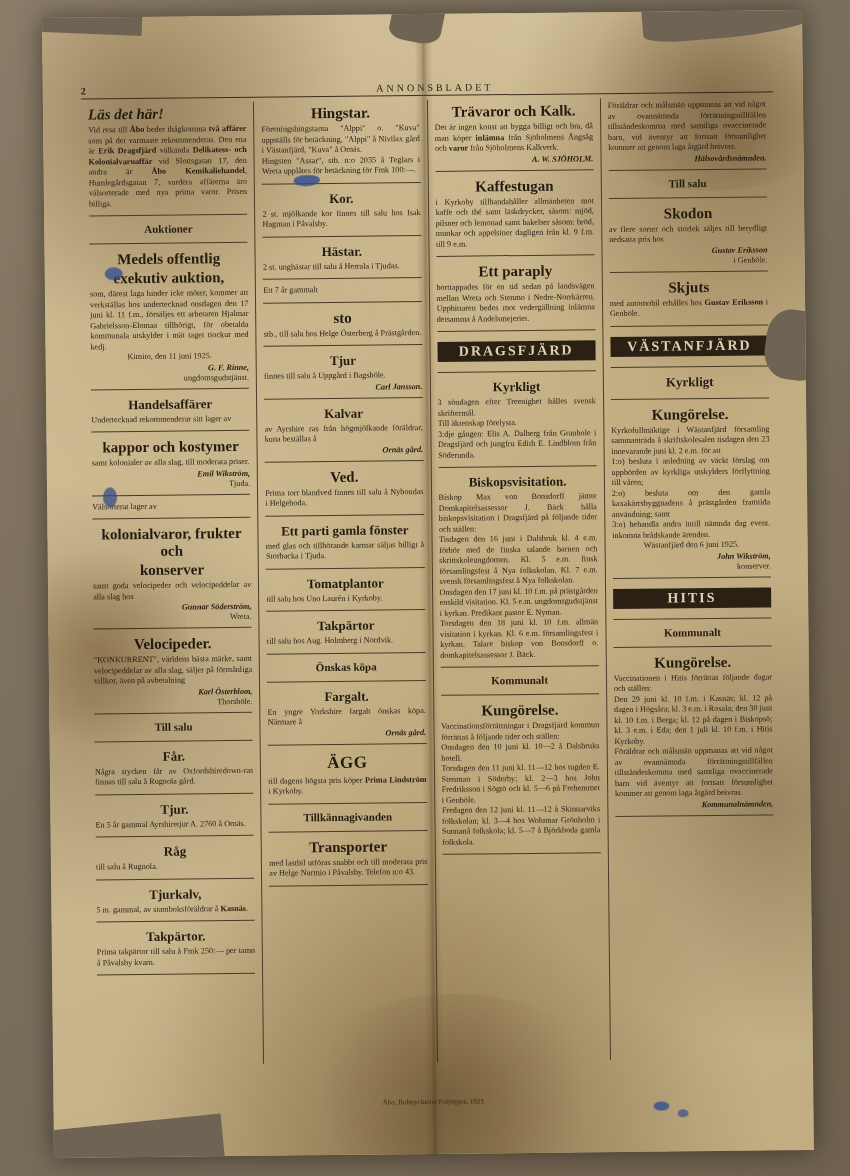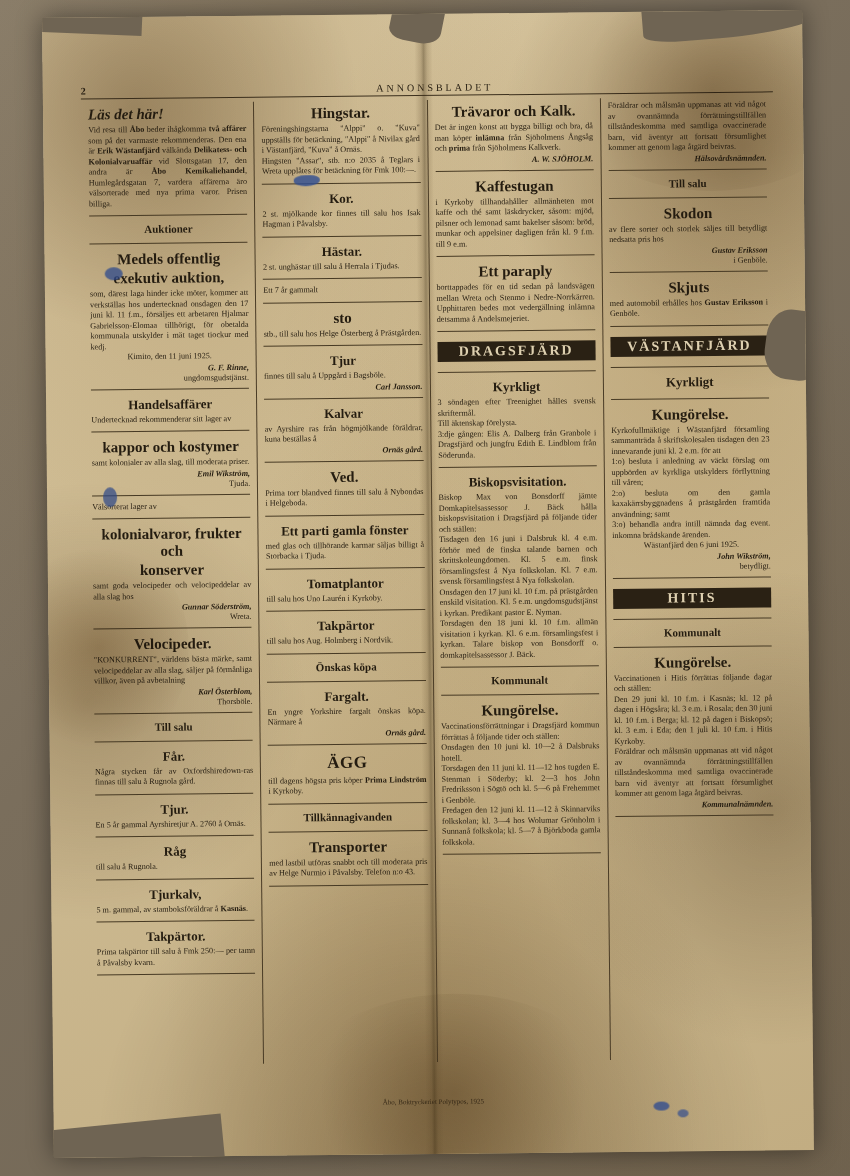--- a/index.html
+++ b/index.html
@@ -95,21 +95,21 @@
     <div id="content">
       <div class="masthead">
         <span class="pg">2</span>
         <span class="ttl">ANNONSBLADET</span>
       </div>
 
       <div class="cols">
         <div class="col" id="c0">
             <div class="ad">
               <div class="h-ital">Läs det här!</div>
-              <div class="body">Vid resa till <b>Åbo</b> beder ihågkomma <b>två affärer</b> som på det varmaste rekommenderas. Den ena är <b>Erik Wästanfjärd</b> välkända <b>Delikatess- och Kolonialvaruaffär</b> vid Slottsgatan 17, den andra är <b>Åbo Kemikaliehandel</b>, Humlegårdsgatan 7, vardera affärerna äro välsorterade med nya prima varor. Prisen billiga.</div>
+              <div class="body">Vid resa till <b>Åbo</b> beder ihågkomma <b>två affärer</b> som på det varmaste rekommenderas. Den ena är <b>Erik Dragsfjärd</b> välkända <b>Delikatess- och Kolonialvaruaffär</b> vid Slottsgatan 17, den andra är <b>Åbo Kemikaliehandel</b>, Humlegårdsgatan 7, vardera affärerna äro välsorterade med nya prima varor. Prisen billiga.</div>
             </div>
             <div class="rule"></div>
             <div class="ad">
               <div class="h3">Auktioner</div>
             </div>
             <div class="rule"></div>
             <div class="ad">
               <div class="h1">Medels offentlig</div>
               <div class="h1">exekutiv auktion,</div>
               <div class="body">som, därest laga hinder icke möter, kommer att verkställas hos undertecknad onsdagen den 17 juni kl. 11 f.m., försäljes ett arbetaren Hjalmar Gabrielsson-Elomaa tillhörigt, för obetalda kommunala utskylder i mät taget tiockur med kedj.</div>
@@ -258,21 +258,21 @@
             <div class="rule"></div>
             <div class="ad">
               <div class="h1">Transporter</div>
               <div class="body">med lastbil utföras snabbt och till moderata pris av Helge Nurmio i Påvalsby. Telefon n:o 43.</div>
             </div>
             <div class="rule"></div>
           </div>
         <div class="col" id="c2">
             <div class="ad">
               <div class="h1">Trävaror och Kalk.</div>
-              <div class="body">Det är ingen konst att bygga billigt och bra, då man köper <b>inlämna</b> från Sjöholmens Ångsåg och <b>prima</b> från Sjöholmens Kalkverk.</div>
+              <div class="body">Det är ingen konst att bygga billigt och bra, då man köper <b>inlämna</b> från Sjöholmens Ångsåg och <b>varor</b> från Sjöholmens Kalkverk.</div>
               <div class="sign">A. W. SJÖHOLM.</div>
             </div>
             <div class="rule"></div>
             <div class="ad">
               <div class="h1">Kaffestugan</div>
               <div class="body">i Kyrkoby tillhandahåller allmänheten mot kaffe och thé samt läskdrycker, såsom: mjöd, pilsner och lemonad samt bakelser såsom: bröd, munkar och appelsiner dagligen från kl. 9 f.m. till 9 e.m.</div>
             </div>
             <div class="rule"></div>
             <div class="ad">
               <div class="h1">Ett paraply</div>
@@ -342,21 +342,21 @@
             </div>
             <div class="rule"></div>
             <div class="ad">
               <div class="h1">Kungörelse.</div>
               <div class="body">Kyrkofullmäktige i Wästanfjärd församling sammanträda å skriftskolesalen tisdagen den 23 innevarande juni kl. 2 e.m. för att</div>
               <div class="body">1:o) besluta i anledning av väckt förslag om uppbörden av kyrkliga utskylders förflyttning till våren;</div>
               <div class="body">2:o) besluta om den gamla kaxakärrsbyggnadens å prästgården framtida användning; samt</div>
               <div class="body">3:o) behandla andra intill nämnda dag event. inkomna brådskande ärenden.</div>
               <div class="body c">Wästanfjärd den 6 juni 1925.</div>
               <div class="sign">John Wikström,</div>
-              <div class="sign"><span class="sub">betydligt.</span></div>
+              <div class="sign"><span class="sub">konserver.</span></div>
             </div>
             <div class="rule"></div>
             <div class="ad">
               <div class="banner">HITIS</div>
             </div>
             <div class="rule"></div>
             <div class="ad">
               <div class="h3">Kommunalt</div>
             </div>
             <div class="rule"></div>

